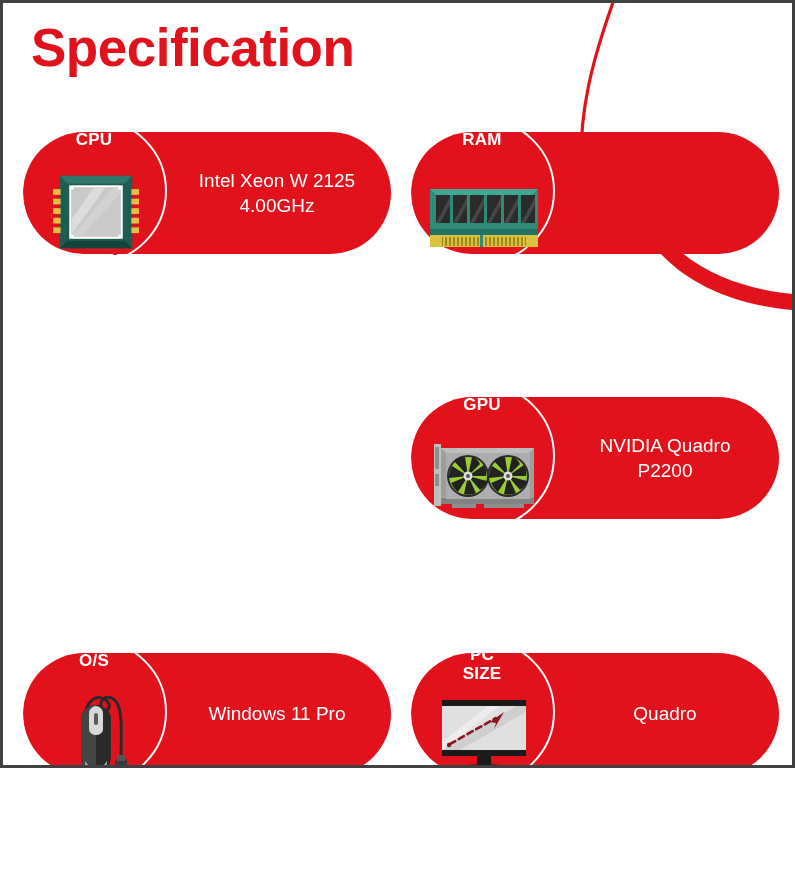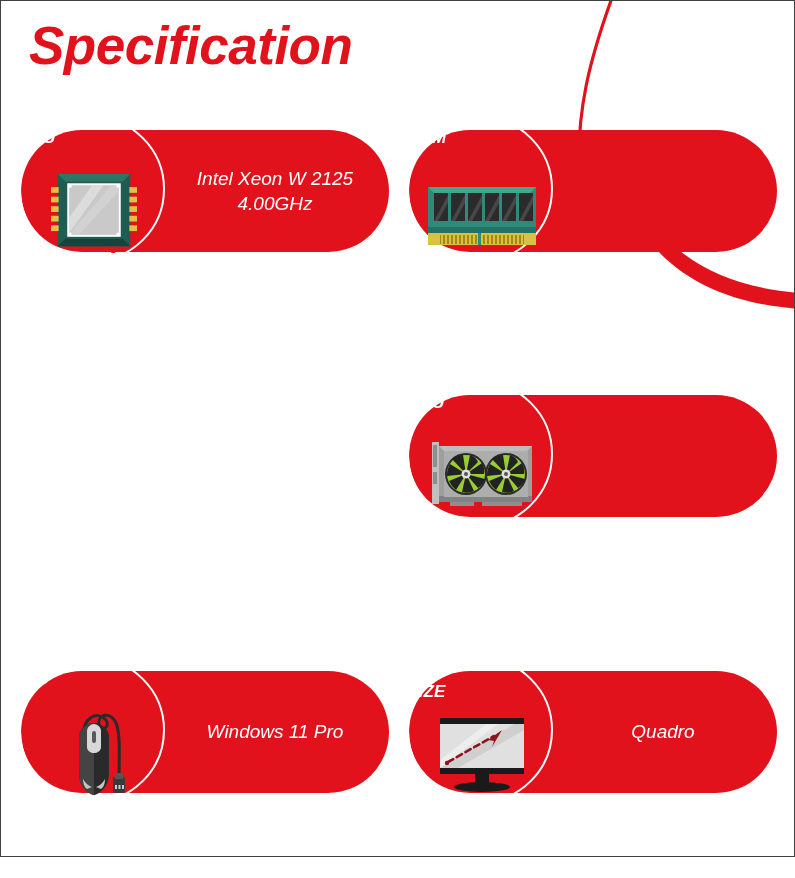--- a/index.html
+++ b/index.html
@@ -9,26 +9,25 @@
   }
   body {
     width: 795px;
     height: 878px;
     font-family: "Liberation Sans", sans-serif;
     overflow: hidden;
   }
   #page {
     position: relative;
     width: 795px;
-    height: 857px;
+    height: 768px;
     background: #ffffff;
-    border: 1px solid #404040;
+    border: 3px solid #404040;
     box-sizing: border-box;
     overflow: hidden;
-    font-style: italic;
   }
 
   
   #deco {
     position: absolute;
     left: 0; top: 0;
     width: 795px; height: 878px;
     z-index: 0;
     pointer-events: none;
   }
@@ -57,21 +56,21 @@
     position: absolute;
     width: 368px;
     height: 122px;
     background: #E1121C;
     border-radius: 61px;
   }
   .card.col-a { left: 20px; }
   .card.col-b { left: 408px; }
   .card.row-1 { top: 129px; }
   .card.row-2 { top: 394px; }
-  .card.row-3 { top: 650px; margin-top: 20px; }
+  .card.row-3 { top: 650px; }
 
   .card-value {
     position: absolute;
     left: 140px;
     top: 0;
     width: 228px;
     height: 122px;
     display: flex;
     align-items: center;
     justify-content: center;
@@ -98,21 +97,21 @@
     height: 146px;
     border: 2px solid #ffffff;
     border-radius: 50%;
     box-sizing: border-box;
   }
   .badge-label {
     position: absolute;
     left: 0;
     top: 12px;
     width: 146px;
-    text-align: left;
+    text-align: center;
     color: #ffffff;
     font-size: 17px;
     font-weight: bold;
     line-height: 1.12;
     letter-spacing: 0.2px;
   }
   .badge-label.two-line { top: 6px; }
   .badge-icon {
     position: absolute;
     left: 50%;
@@ -284,20 +283,24 @@
                 <path d="M76 36 L62 21 Q67 17 73 17 Z"></path>
               </g>
               <circle cx="76" cy="36" r="4.5" fill="#E0E0E0"></circle>
               <circle cx="76" cy="36" r="2" fill="#555555"></circle>
             </g>
             <rect x="20" y="64" width="24" height="4" fill="#8E8E8E"></rect>
             <rect x="52" y="64" width="40" height="4" fill="#8E8E8E"></rect>
           </svg>
         </div>
       </div>
+      <div class="card-value">
+        <span style="white-space:pre-line">NVIDIA Quadro
+P2200</span>
+      </div>
     </div>
 
     <div class="card col-a row-3">
       <div class="badge">
         <div class="badge-ring"></div>
         <div class="badge-label">O/S</div>
         <div class="badge-icon icon-mouse">
           <svg viewBox="0 0 82 98">
             <path d="M 30 36 C 30 16, 44 10, 52 18 C 59 25, 48 33, 46 24 C 44 14, 56 10, 62 20 C 68 30, 66 56, 66 78" fill="none" stroke="#2A2A2A" stroke-width="3"></path>
             <rect x="60" y="76" width="12" height="16" rx="2" fill="#3A3A3A"></rect>

